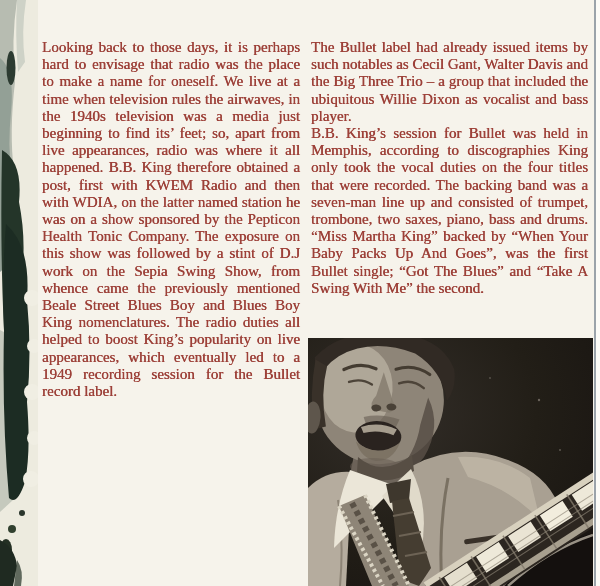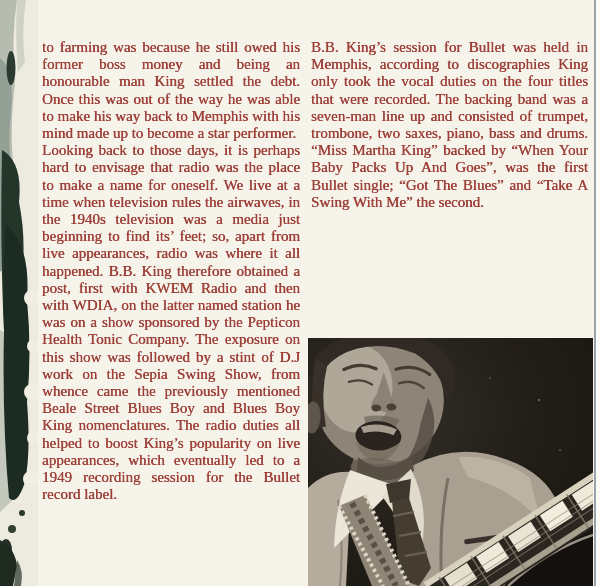--- a/index.html
+++ b/index.html
@@ -58,25 +58,25 @@
       <circle cx="31" cy="479" r="8" fill="#f0eee3"></circle>
       <circle cx="22" cy="513" r="3" fill="#2a362c"></circle>
       <circle cx="12" cy="529" r="4" fill="#31402f"></circle>
       <ellipse cx="6" cy="550" rx="6" ry="11" fill="#243024"></ellipse>
       <path d="M0,540 Q15,548 17,566 L13,586 L0,586 Z" fill="#1f2a21"></path>
       <path d="M17,560 Q24,570 21,586 L14,586 Z" fill="#3c493c" opacity="0.8"></path>
     </svg>
   </div>
 
   <div class="col col-left">
-    <p>to farming was because he still owed his former boss money and being an honourable man King settled the debt. Once this was out of the way he was able to make his way back to Memphis with his mind made up to become a star performer.</p>
     <p>Looking back to those days, it is perhaps hard to envisage that radio was the place to make a name for oneself. We live at a time when television rules the airwaves, in the 1940s television was a media just beginning to find its’ feet; so, apart from live appearances, radio was where it all happened. B.B. King therefore obtained a post, first with KWEM Radio and then with WDIA, on the latter named station he was on a show sponsored by the Pepticon Health Tonic Company. The exposure on this show was followed by a stint of D.J work on the Sepia Swing Show, from whence came the previously mentioned Beale Street Blues Boy and Blues Boy King nomenclatures. The radio duties all helped to boost King’s popularity on live appearances, which eventually led to a 1949 recording session for the Bullet record label.</p>
   </div>
 
   <div class="col col-right">
+    <p>The Bullet label had already issued items by such notables as Cecil Gant, Walter Davis and the Big Three Trio – a group that included the ubiquitous Willie Dixon as vocalist and bass player.</p>
     <p>B.B. King’s session for Bullet was held in Memphis, according to discographies King only took the vocal duties on the four titles that were recorded. The backing band was a seven-man line up and consisted of trumpet, trombone, two saxes, piano, bass and drums. “Miss Martha King” backed by “When Your Baby Packs Up And Goes”, was the first Bullet single; “Got The Blues” and “Take A Swing With Me” the second.</p>
   </div>
 
   <div class="photo">
     <svg viewBox="0 0 285 248">
       <defs>
         <radialGradient id="bgfade" cx="28%" cy="30%" r="95%">
           <stop offset="0%" stop-color="#35302b"></stop>
           <stop offset="55%" stop-color="#242019"></stop>
           <stop offset="100%" stop-color="#1a1613"></stop>

